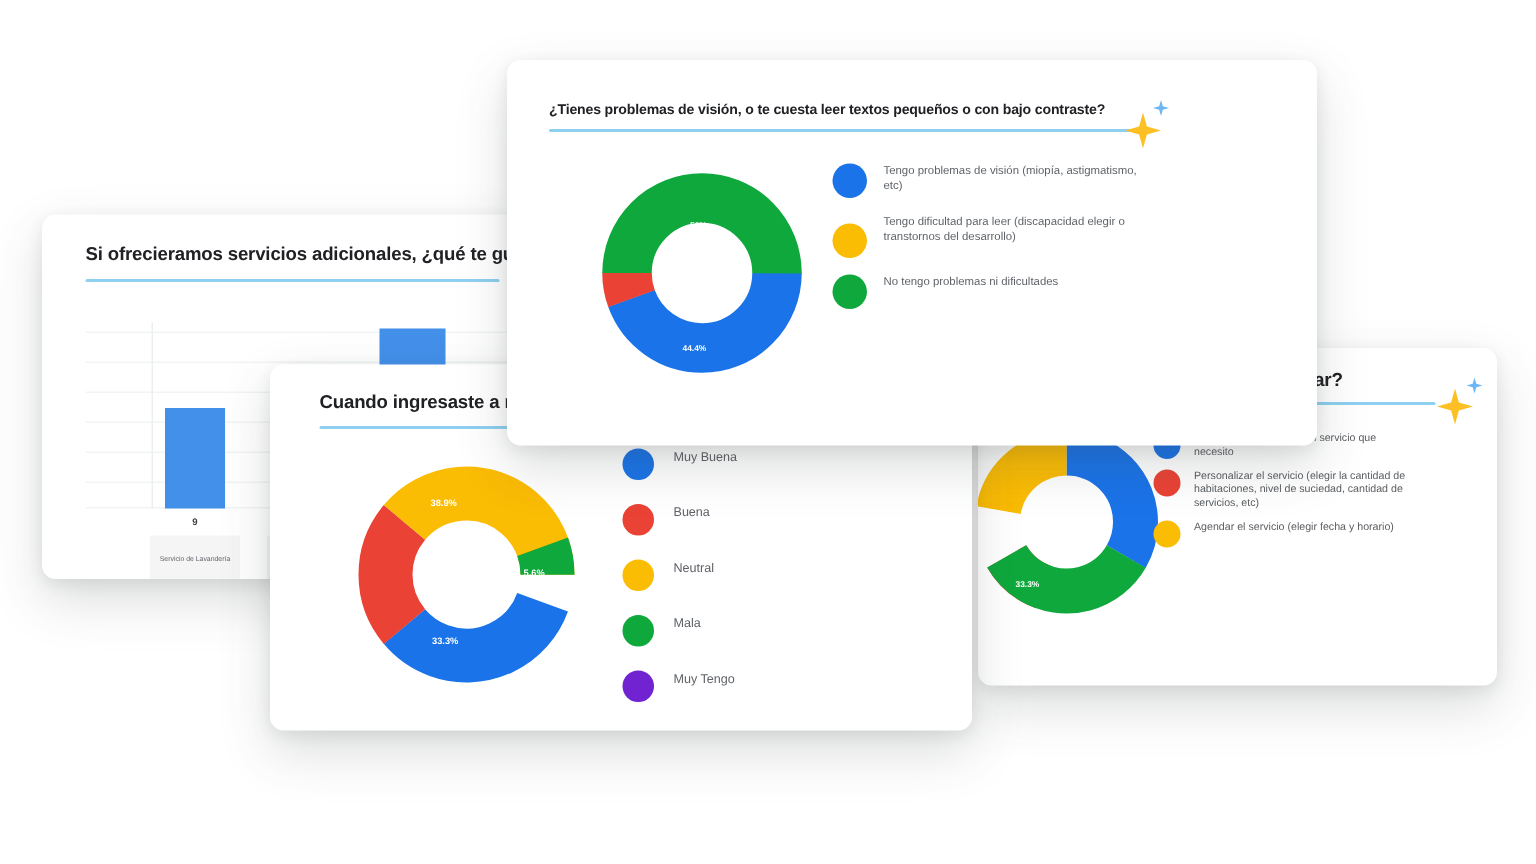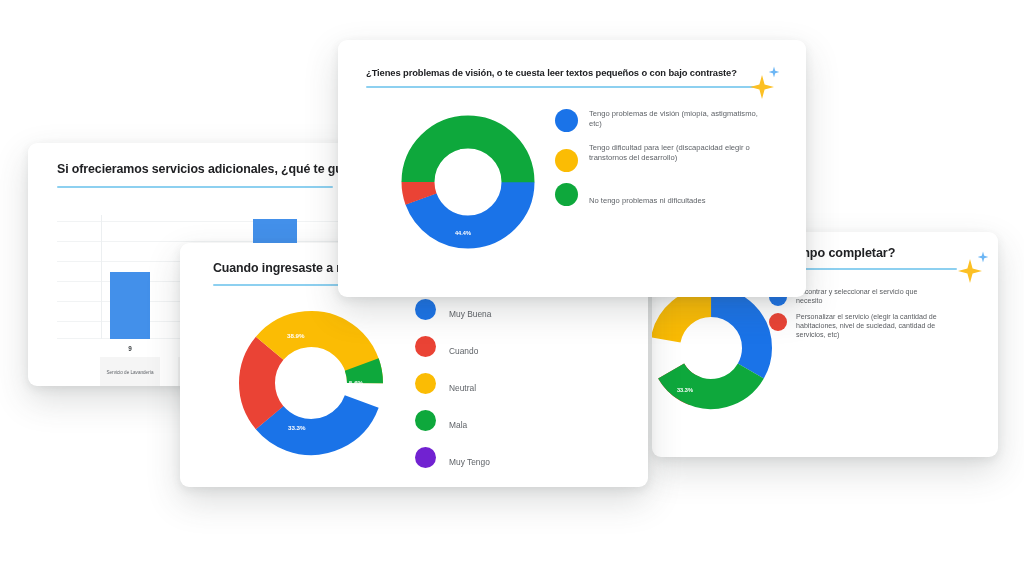--- a/index.html
+++ b/index.html
@@ -127,35 +127,35 @@
   }
   #card-mid .legend {
     position: absolute; left: 235px; top: 56px;
   }
   #card-mid .legend-row { margin-bottom: 16px; }
   #card-mid .dot { width: 21px; height: 21px; margin-right: 13px; }
   #card-mid .legend-text { font-size: 8.4px; color: #5f6368; }
 
   
   #card-front {
-    left: 338px; top: 40px; width: 468px; height: 257px;
+    left: 338px; top: 40px; width: 540px; height: 257px;
   }
   #card-front .card-title { font-size: 9.4px; position: absolute; left: 28px; top: 27px; }
   #card-front .title-rule { position: absolute; left: 28px; top: 46px; width: 391px; }
   .donut-front {
     position: absolute; left: 60px; top: 72px;
     width: 140px; height: 140px;
   }
   #card-front .legend {
     position: absolute; left: 217px; top: 69px; width: 215px;
   }
   #card-front .legend-row { margin-bottom: 11px; }
   #card-front .dot { width: 23px; height: 23px; margin-right: 11px; }
   #card-front .legend-text { font-size: 7.6px; width: 175px; color: #5f6368; }
-  .lr-center { align-items: flex-end; }
+  .lr-center { align-items: flex-start; }
 
   svg { display: block; overflow: visible; }
 </style>
 </head>
 <body>
 
 <div id="stage">
 
   <div class="card" id="card-bar">
     <div class="title-row">
@@ -208,20 +208,24 @@
 
     <div class="legend">
       <div class="legend-row">
         <span class="dot" style="background:#1a73e8"></span>
         <span class="legend-text">Encontrar y seleccionar el servicio que necesito</span>
       </div>
       <div class="legend-row">
         <span class="dot" style="background:#ea4335"></span>
         <span class="legend-text">Personalizar el servicio (elegir la cantidad de habitaciones, nivel de suciedad, cantidad de servicios, etc)</span>
       </div>
+      <div class="legend-row">
+        <span class="dot" style="background:#fbbc04"></span>
+        <span class="legend-text">Agendar el servicio (elegir fecha y horario)</span>
+      </div>
     </div>
   </div>
 
   <div class="card" id="card-mid">
     <div class="card-title">Cuando ingresaste a nuestro</div>
     <div class="title-rule"></div>
 
     <svg class="donut-mid" viewBox="0 0 152 152">
 
       <circle cx="76" cy="76" r="54" fill="none" stroke="#1a73e8" stroke-width="36" stroke-dasharray="113.0 226.3" transform="rotate(20 76 76)"></circle>
@@ -233,21 +237,21 @@
     <div class="donut-lbl" style="left:108px; top:181px; font-size:6.2px;">33.3%</div>
     <div class="donut-lbl" style="left:169px; top:136px; font-size:6.2px;">5.6%</div>
 
     <div class="legend">
       <div class="legend-row lr-center">
         <span class="dot" style="background:#1a73e8"></span>
         <span class="legend-text">Muy Buena</span>
       </div>
       <div class="legend-row lr-center">
         <span class="dot" style="background:#ea4335"></span>
-        <span class="legend-text">Cuando</span>
+        <span class="legend-text">Buena</span>
       </div>
       <div class="legend-row lr-center">
         <span class="dot" style="background:#fbbc04"></span>
         <span class="legend-text">Neutral</span>
       </div>
       <div class="legend-row lr-center">
         <span class="dot" style="background:#0ea83c"></span>
         <span class="legend-text">Mala</span>
       </div>
       <div class="legend-row lr-center">

